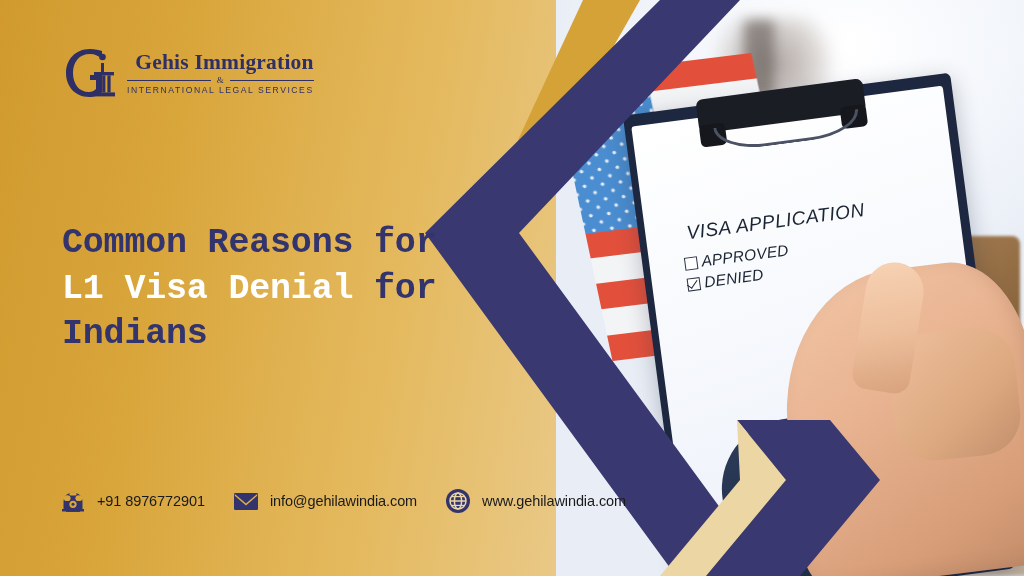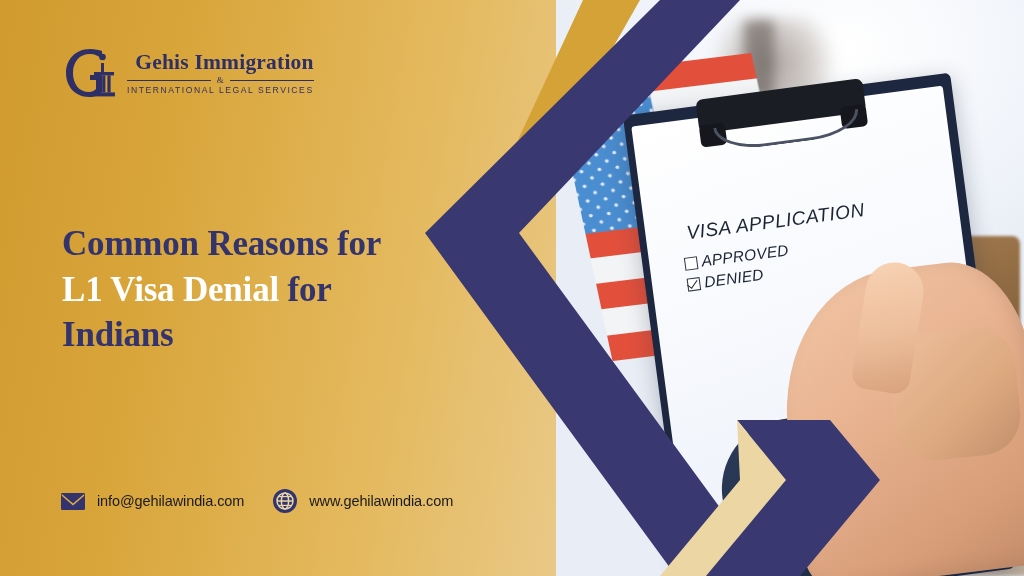--- a/index.html
+++ b/index.html
@@ -287,21 +287,21 @@
     letter-spacing: 1.55px;
     color: #2e2f66;
     margin-top: 0;
     white-space: nowrap;
   }
 
   .headline {
     position: absolute;
     left: 62px; top: 221px;
     width: 430px;
-    font-family: Liberation Serif, serif;
+    font-family: Liberation Mono, monospace;
     font-weight: 700;
     font-size: 35px;
     line-height: 1.30;
     letter-spacing: -.2px;
     color: #33346d;
   }
   .hl-accent { color: #ffffff; }
 
   .contactbar {
     position: absolute;
@@ -420,20 +420,33 @@
   </div>
 
   <div class="headline">
     <span>Common Reasons for</span><br>
     <span class="hl-accent">L1 Visa Denial</span><span> for</span><br>
     <span>Indians</span>
   </div>
 
   <div class="contactbar">
 
+    <div class="contact-item">
+      <svg class="c-ico" viewBox="0 0 30 30">
+        <path d="M4 23 L26 23 L26 25.5 L4 25.5 Z" fill="#33346d"></path>
+        <path d="M5.5 16 C5.5 10 9.5 6.5 15 6.5 C20.5 6.5 24.5 10 24.5 16 L24.5 23 L5.5 23 Z" fill="#33346d"></path>
+        <ellipse cx="9.2" cy="12.2" rx="3.4" ry="2.9" fill="#d9a63c"></ellipse>
+        <ellipse cx="20.8" cy="12.2" rx="3.4" ry="2.9" fill="#d9a63c"></ellipse>
+        <rect x="11.5" y="6.2" width="7" height="3.4" rx="1.3" fill="#d9a63c"></rect>
+        <circle cx="15" cy="18.3" r="3.6" fill="#d9a63c"></circle>
+        <circle cx="15" cy="18.3" r="1.5" fill="#33346d"></circle>
+        <rect x="8" y="24.3" width="14" height="1.6" fill="#33346d"></rect>
+      </svg>
+      <span class="contact-text">+91 8976772901</span>
+    </div>
 
     <div class="contact-item">
       <svg class="c-ico" viewBox="0 0 30 30">
         <rect x="3" y="7" width="24" height="17" rx="1.2" fill="#33346d"></rect>
         <path d="M3.8 8 L15 17.6 L26.2 8 L26.2 9.8 L15 19.6 L3.8 9.8 Z" fill="#e1ad45"></path>
       </svg>
       <span class="contact-text">info@gehilawindia.com</span>
     </div>
 
     <div class="contact-item">

